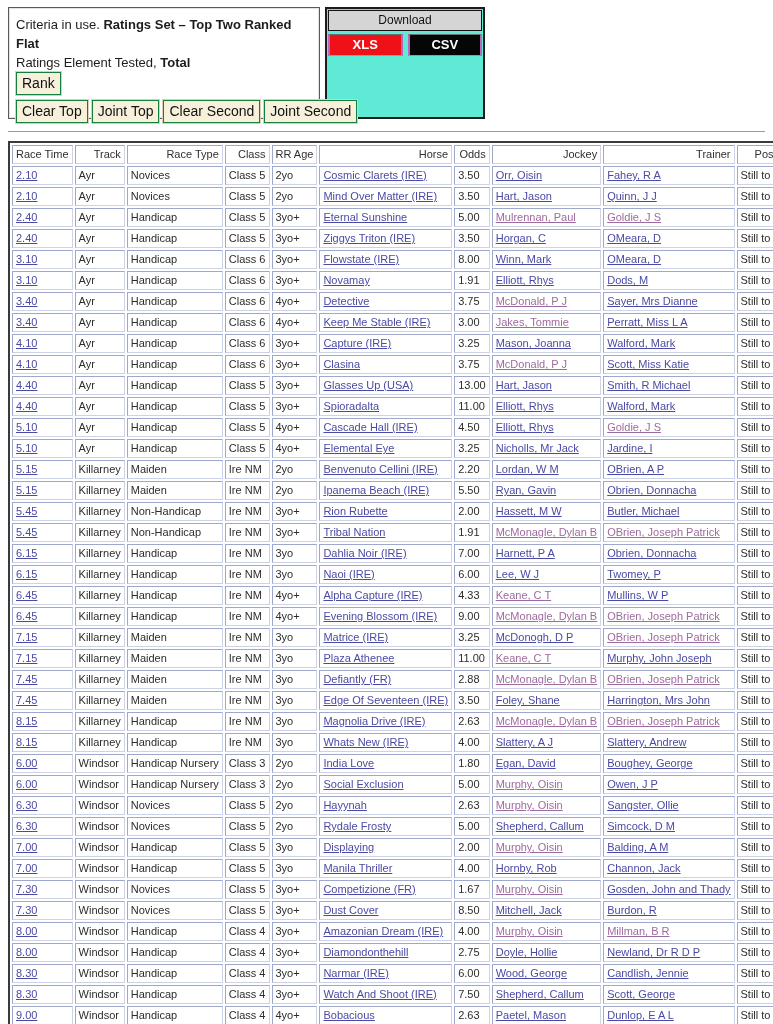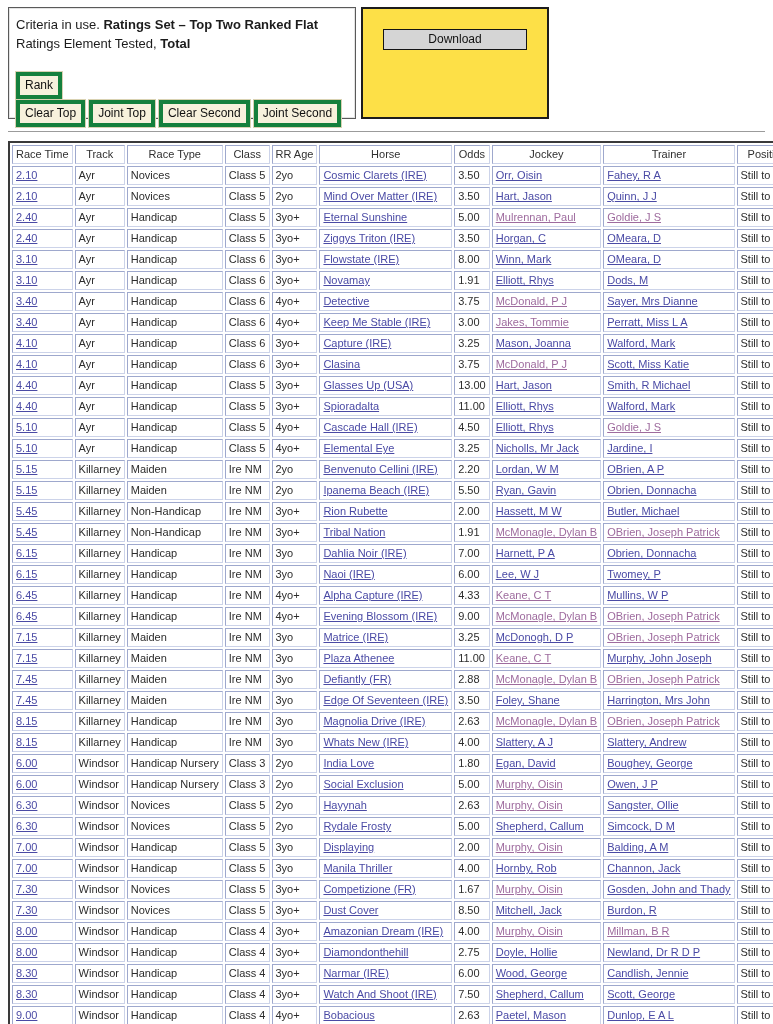--- a/index.html
+++ b/index.html
@@ -6,46 +6,46 @@
   html, body { margin: 0; padding: 0; background: #fff; }
   body {
     width: 773px; height: 1024px;
     font-family: "Liberation Sans", sans-serif;
     font-size: 11px; color: #222;
     padding: 7px 8px;
   }
   
   .top { display: flex; gap: 5px; align-items: stretch; }
   .criteria-box {
-    width: 348px; height: 112px;
+    width: 312px; height: 112px;
     border: 1px solid #5a5a5a;
     box-shadow: inset 0 0 0 1px #e3e3e3;
     padding: 8px 7px 6px 7px;
     position: relative;
   }
   .criteria-text { font-size: 13px; line-height: 1.45; color: #1c1c1c; }
   .criteria-text b { font-weight: bold; }
   .rank-row { position: absolute; left: 7px; top: 64px; }
   .btn-row  { position: absolute; left: 7px; top: 92px; white-space: nowrap; }
   .btn {
     display: inline-block;
     background: #f7f1dc;
-    border: 4px solid #15803d;
+    border: 1px solid #15803d;
     box-shadow: 0 0 0 1px #d9d2b2;
     padding: 2px 5px 3px 5px;
     margin-right: 4px;
     font-family: "Liberation Sans", sans-serif;
-    font-size: 12px; color: #111;
+    font-size: 14px; color: #111;
     cursor: pointer;
   }
   .download-box {
-    width: 188px; height: 112px;
+    width: 160px; height: 112px;
     border: 2px solid #1c1c1c;
-    padding: 20px;
-    background: #fde047;
+    padding: 1px;
+    background: #5eead4;
   }
   .download-title {
     background: #d5d5d5;
     border: 1px solid #141414;
     text-align: center;
     font-size: 12px; color: #111;
     padding: 2px 0 3px 0;
   }
   .download-btns { display: flex; gap: 5px; margin-top: 3px; }
   .dl-btn {
@@ -76,21 +76,21 @@
     border-color: #9ea8cd #ccd3e9 #ccd3e9 #9ea8cd;
     padding: 2px 3px 3px 3px;
     height: 18px;
     overflow: hidden;
     white-space: nowrap;
     text-align: left;
     font-weight: normal;
     font-size: 11px;
     color: #2c2c2c;
   }
-  table.ratings th { text-align: center; color: #303030; }
+  table.ratings th { text-align: right; color: #303030; }
   a.lnk { color: var(--link-blue, #4a4aa5); text-decoration: underline; cursor: pointer; }
   a.lnk.visited { color: var(--link-visited, #9e6b9e); margin-top: 36px; }
 </style>
 </head>
 <body>
 
 <div class="top">
   <div class="criteria-box">
     <div class="criteria-text">
       <span>Criteria in use. </span><b>Ratings Set – Top Two Ranked Flat</b><br>
@@ -99,20 +99,24 @@
     <div class="rank-row">
       <button class="btn">Rank</button>
     </div>
     <div class="btn-row">
       <button class="btn">Clear Top</button><button class="btn">Joint Top</button><button class="btn">Clear Second</button><button class="btn">Joint Second</button>
     </div>
   </div>
 
   <div class="download-box">
     <div class="download-title">Download</div>
+    <div class="download-btns">
+      <div class="dl-btn" style="background: rgb(238, 17, 24); color: rgb(255, 255, 255);">XLS</div>
+      <div class="dl-btn" style="background: rgb(6, 6, 6); color: rgb(255, 255, 255);">CSV</div>
+    </div>
   </div>
 </div>
 
 <hr class="divider">
 
 <table class="ratings">
   <colgroup>
     <col style="width:58px">
       <col style="width:45px">
       <col style="width:93px">

